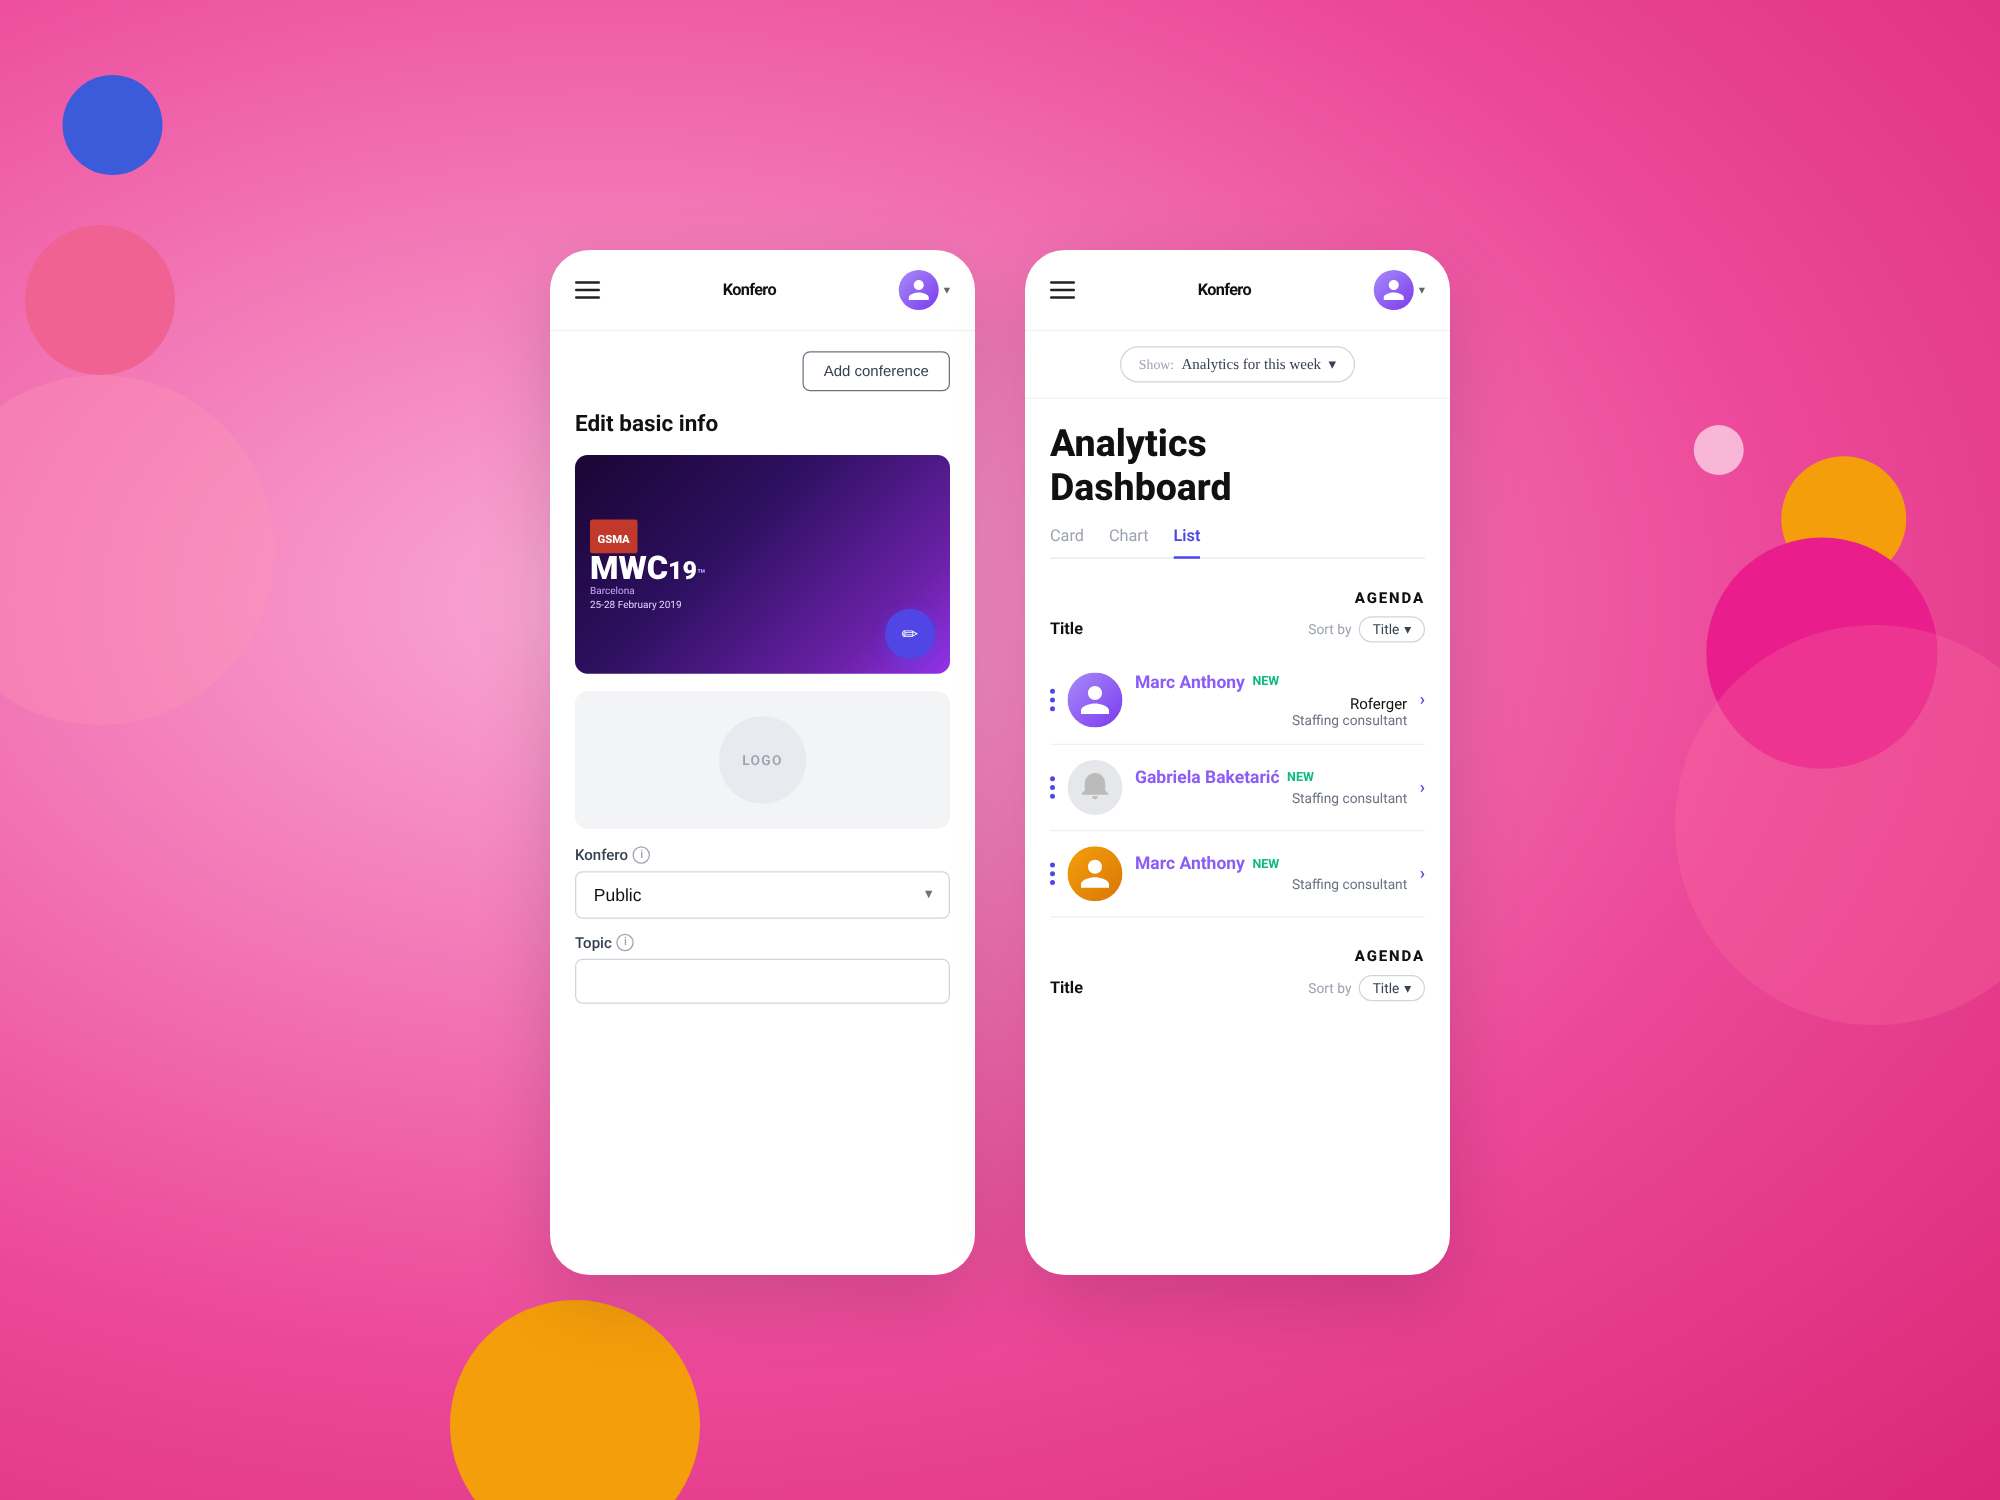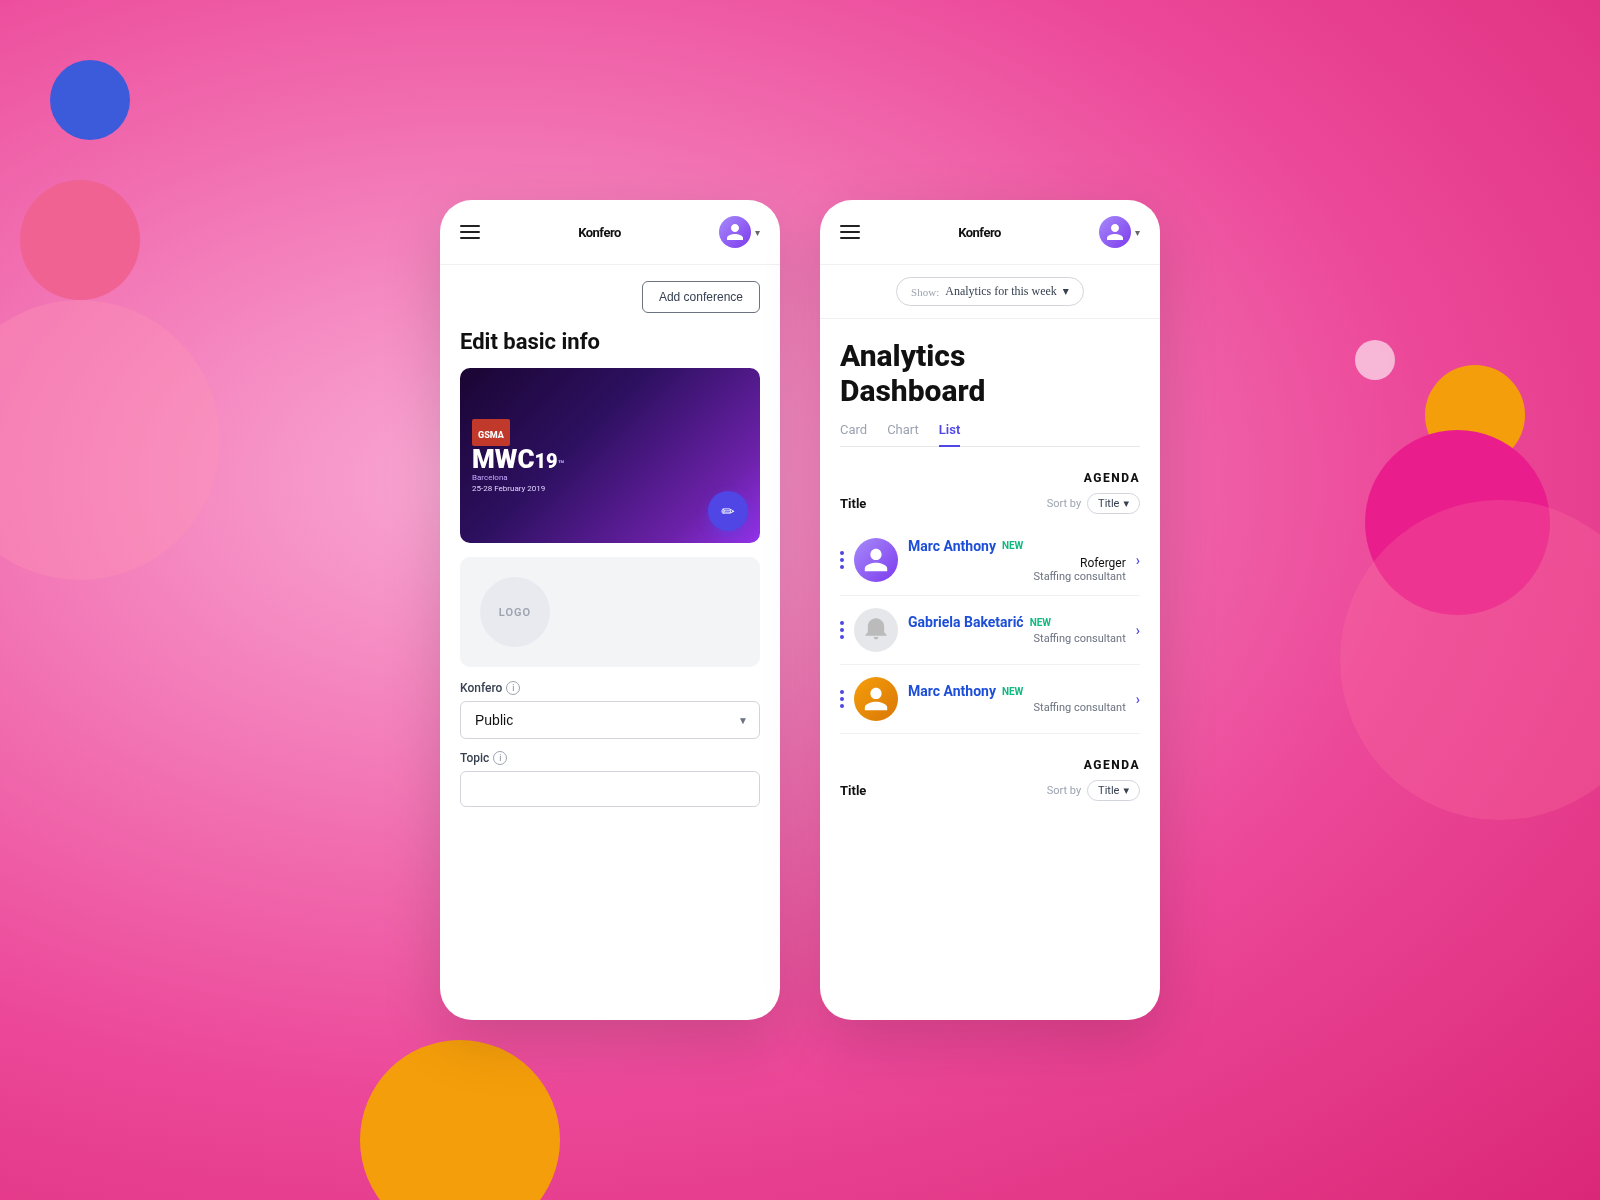--- a/index.html
+++ b/index.html
@@ -122,21 +122,21 @@
       border: 1.5px solid #6b7280;
       background: transparent;
       border-radius: 6px;
       font-size: 12px;
       color: #374151;
       cursor: pointer;
       margin-bottom: 16px;
     }
 
     .section-title {
-      font-size: 22px;
+      font-size: 18px;
       font-weight: 700;
       color: #111;
       margin-bottom: 14px;
     }
 
     .conference-banner {
       width: 100%;
       height: 175px;
       border-radius: 10px;
       background: linear-gradient(135deg, #1a0533 0%, #2d1060 40%, #6b21a8 80%, #9333ea 100%);
@@ -161,21 +161,21 @@
       cursor: pointer;
       box-shadow: 0 4px 12px rgba(79,70,229,0.4);
     }
 
     .logo-upload-section {
       background: #f3f4f6;
       border-radius: 10px;
       padding: 20px;
       margin-bottom: 14px;
       display: flex;
-      flex-direction: row;
+      flex-direction: column;
       align-items: center;
       gap: 14px;
     }
 
     .logo-circle {
       width: 70px;
       height: 70px;
       border-radius: 50%;
       background: #e9eaf0;
       display: flex;
@@ -440,21 +440,21 @@
     .item-name-row {
       display: flex;
       align-items: center;
       gap: 6px;
       margin-bottom: 2px;
     }
 
     .item-name {
       font-size: 14px;
       font-weight: 700;
-      color: #1d4ed8;
+      color: #8b5cf6;
     }
 
     .new-badge {
       font-size: 10px;
       font-weight: 700;
       color: #10b981;
       background: transparent;
     }
 
     .item-subtitle {

